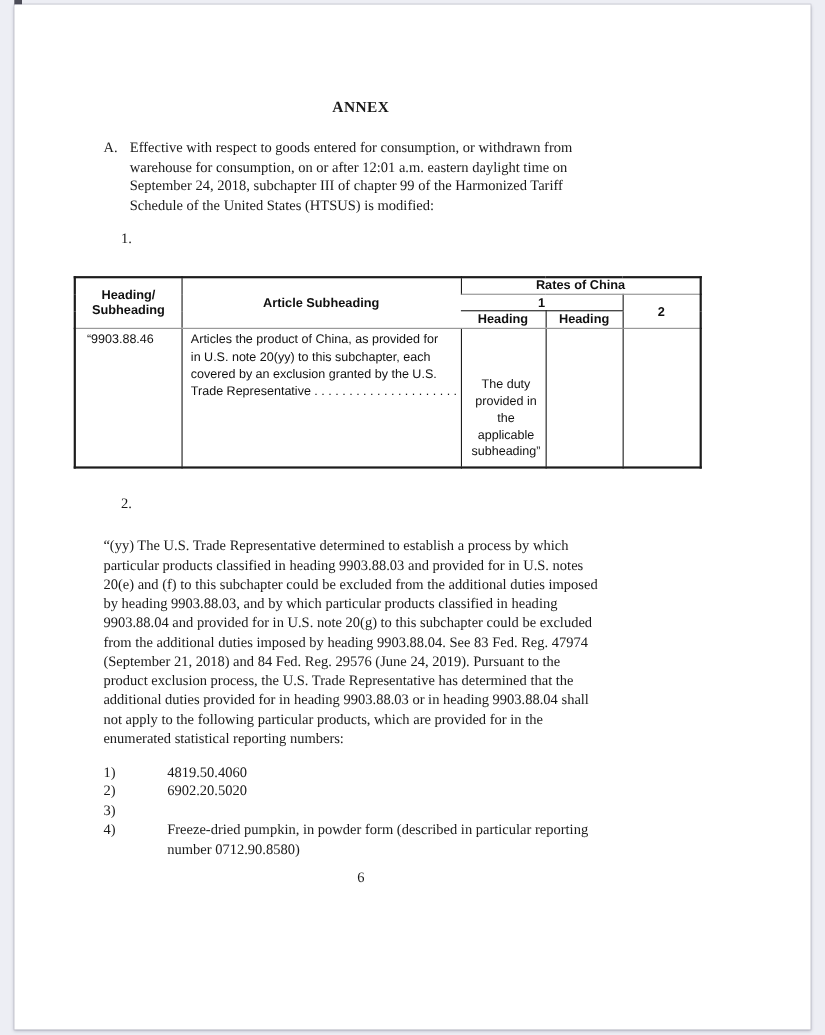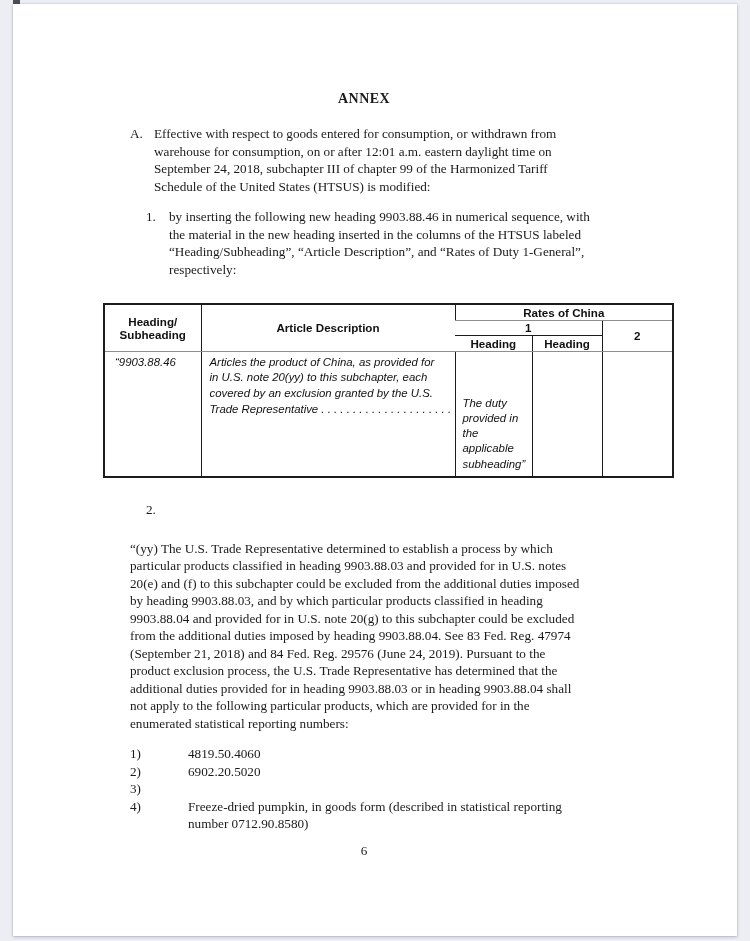--- a/index.html
+++ b/index.html
@@ -12,21 +12,21 @@
   }
   .sheet{
     position:absolute;left:13px;top:4px;width:724px;height:932px;
     background:#ffffff;
     box-shadow:0 1px 3px rgba(50,50,80,.28), 0 0 1px rgba(50,50,80,.35);
     overflow:hidden;
   }
   .corner-notch{
     position:absolute;left:13px;top:0;width:7px;height:5px;background:#4d4d58;
   }
-  .content{padding:86px 0 0 117px;}
+  .content{padding:86px 0 0 81px;}
   .doc-title{
     width:468px;text-align:center;font-weight:bold;font-size:14px;
     letter-spacing:.4px;line-height:17px;
   }
   .para{font-size:13.2px;line-height:17.5px;white-space:pre;}
   .row{display:flex;}
   .para-a{margin-top:18px;}
   .para-a .lbl{flex:0 0 24px;}
   .num-item{margin-left:16px;}
   .num-item .lbl{flex:0 0 23px;}
@@ -41,26 +41,26 @@
   table.htsus{
     border-collapse:collapse;table-layout:fixed;
     margin:25px 0 0 -27px;width:569px;
     font-family:"Liberation Sans", sans-serif;
     font-size:11.4px;color:#101010;
   }
   table.htsus{border:2px solid #1c1c1c;}
   .htsus td{padding:0;border-left:1.4px solid #1c1c1c;}
   .htsus td:first-child{border-left:none;}
   .hc{font-weight:bold;text-align:center;vertical-align:middle;line-height:13px;font-size:11.6px;white-space:pre-line;}
-  tr.hr1{height:16px;} tr.hr2{height:15px;} tr.hr3{height:16px;} tr.body{height:126px;font-style:italic;}
+  tr.hr1{height:16px;} tr.hr2{height:15px;} tr.hr3{height:16px;} tr.body{height:126px;}
   td.gray-b{border-bottom:1px solid #8f8f8f;}
   td.dark-b{border-bottom:1.4px solid #1c1c1c;}
   td.cell-heading{vertical-align:top;padding:3px 2px 0 10px;white-space:pre;line-height:15.5px;}
   td.cell-desc{vertical-align:top;padding:3px 2px 0 8px;white-space:pre;line-height:15.8px;}
-  td.cell-general{vertical-align:bottom;padding:0 2px 4px 7px;white-space:pre;line-height:15.3px;}
+  td.cell-general{vertical-align:bottom;padding:0 2px 4px 7px;white-space:pre;line-height:15.3px;text-align:center;}
 </style>
 </head>
 <body>
 
 <div class="corner-notch"></div>
 
 <div class="sheet">
   <div class="content">
 
     <div class="doc-title">ANNEX</div>
@@ -68,39 +68,35 @@
     <div class="row para para-a">
       <span class="lbl">A.</span>
       <div class="ptext">Effective with respect to goods entered for consumption, or withdrawn from
 warehouse for consumption, on or after 12:01 a.m. eastern daylight time on
 September 24, 2018, subchapter III of chapter 99 of the Harmonized Tariff
 Schedule of the United States (HTSUS) is modified:</div>
     </div>
 
     <div class="row para num-item item-1">
       <span class="lbl">1.</span>
-      <div class="ptext">by inserting the following new heading 9903.88.46 in numerical sequence, with
-the material in the new heading inserted in the columns of the HTSUS labeled
-“Heading/Subheading”, “Article Description”, and “Rates of Duty 1-General”,
-respectively:</div>
     </div>
 
     <table class="htsus">
       <colgroup>
         <col style="width:97px">
           <col style="width:254px">
           <col style="width:77px">
           <col style="width:70px">
           <col style="width:71px">
       </colgroup>
       <tbody>
           <tr class="hr1">
         <td class="hc gray-b" rowspan="3">Heading/
 Subheading</td>
-        <td class="hc gray-b" rowspan="3">Article Description</td>
+        <td class="hc gray-b" rowspan="3">Article Subheading</td>
         <td class="hc gray-b" colspan="3">Rates of China</td>
       </tr>
       <tr class="hr2">
         <td class="hc dark-b" colspan="2">1</td>
         <td class="hc gray-b" rowspan="2">2</td>
       </tr>
       <tr class="hr3">
         <td class="hc gray-b">Heading</td>
         <td class="hc gray-b">Heading</td>
       </tr>
@@ -144,21 +140,21 @@
       </div>
       <div class="row para prod">
         <span class="lbl">2)</span>
         <div class="ptext">6902.20.5020</div>
       </div>
       <div class="row para prod">
         <span class="lbl">3)</span>
       </div>
       <div class="row para prod">
         <span class="lbl">4)</span>
-        <div class="ptext">Freeze-dried pumpkin, in goods form (described in statistical reporting
+        <div class="ptext">Freeze-dried pumpkin, in powder form (described in particular reporting
 number 0712.90.8580)</div>
       </div>
     </div>
 
     <div class="page-num">6</div>
 
   </div>
 </div>
 
 </body></html>

